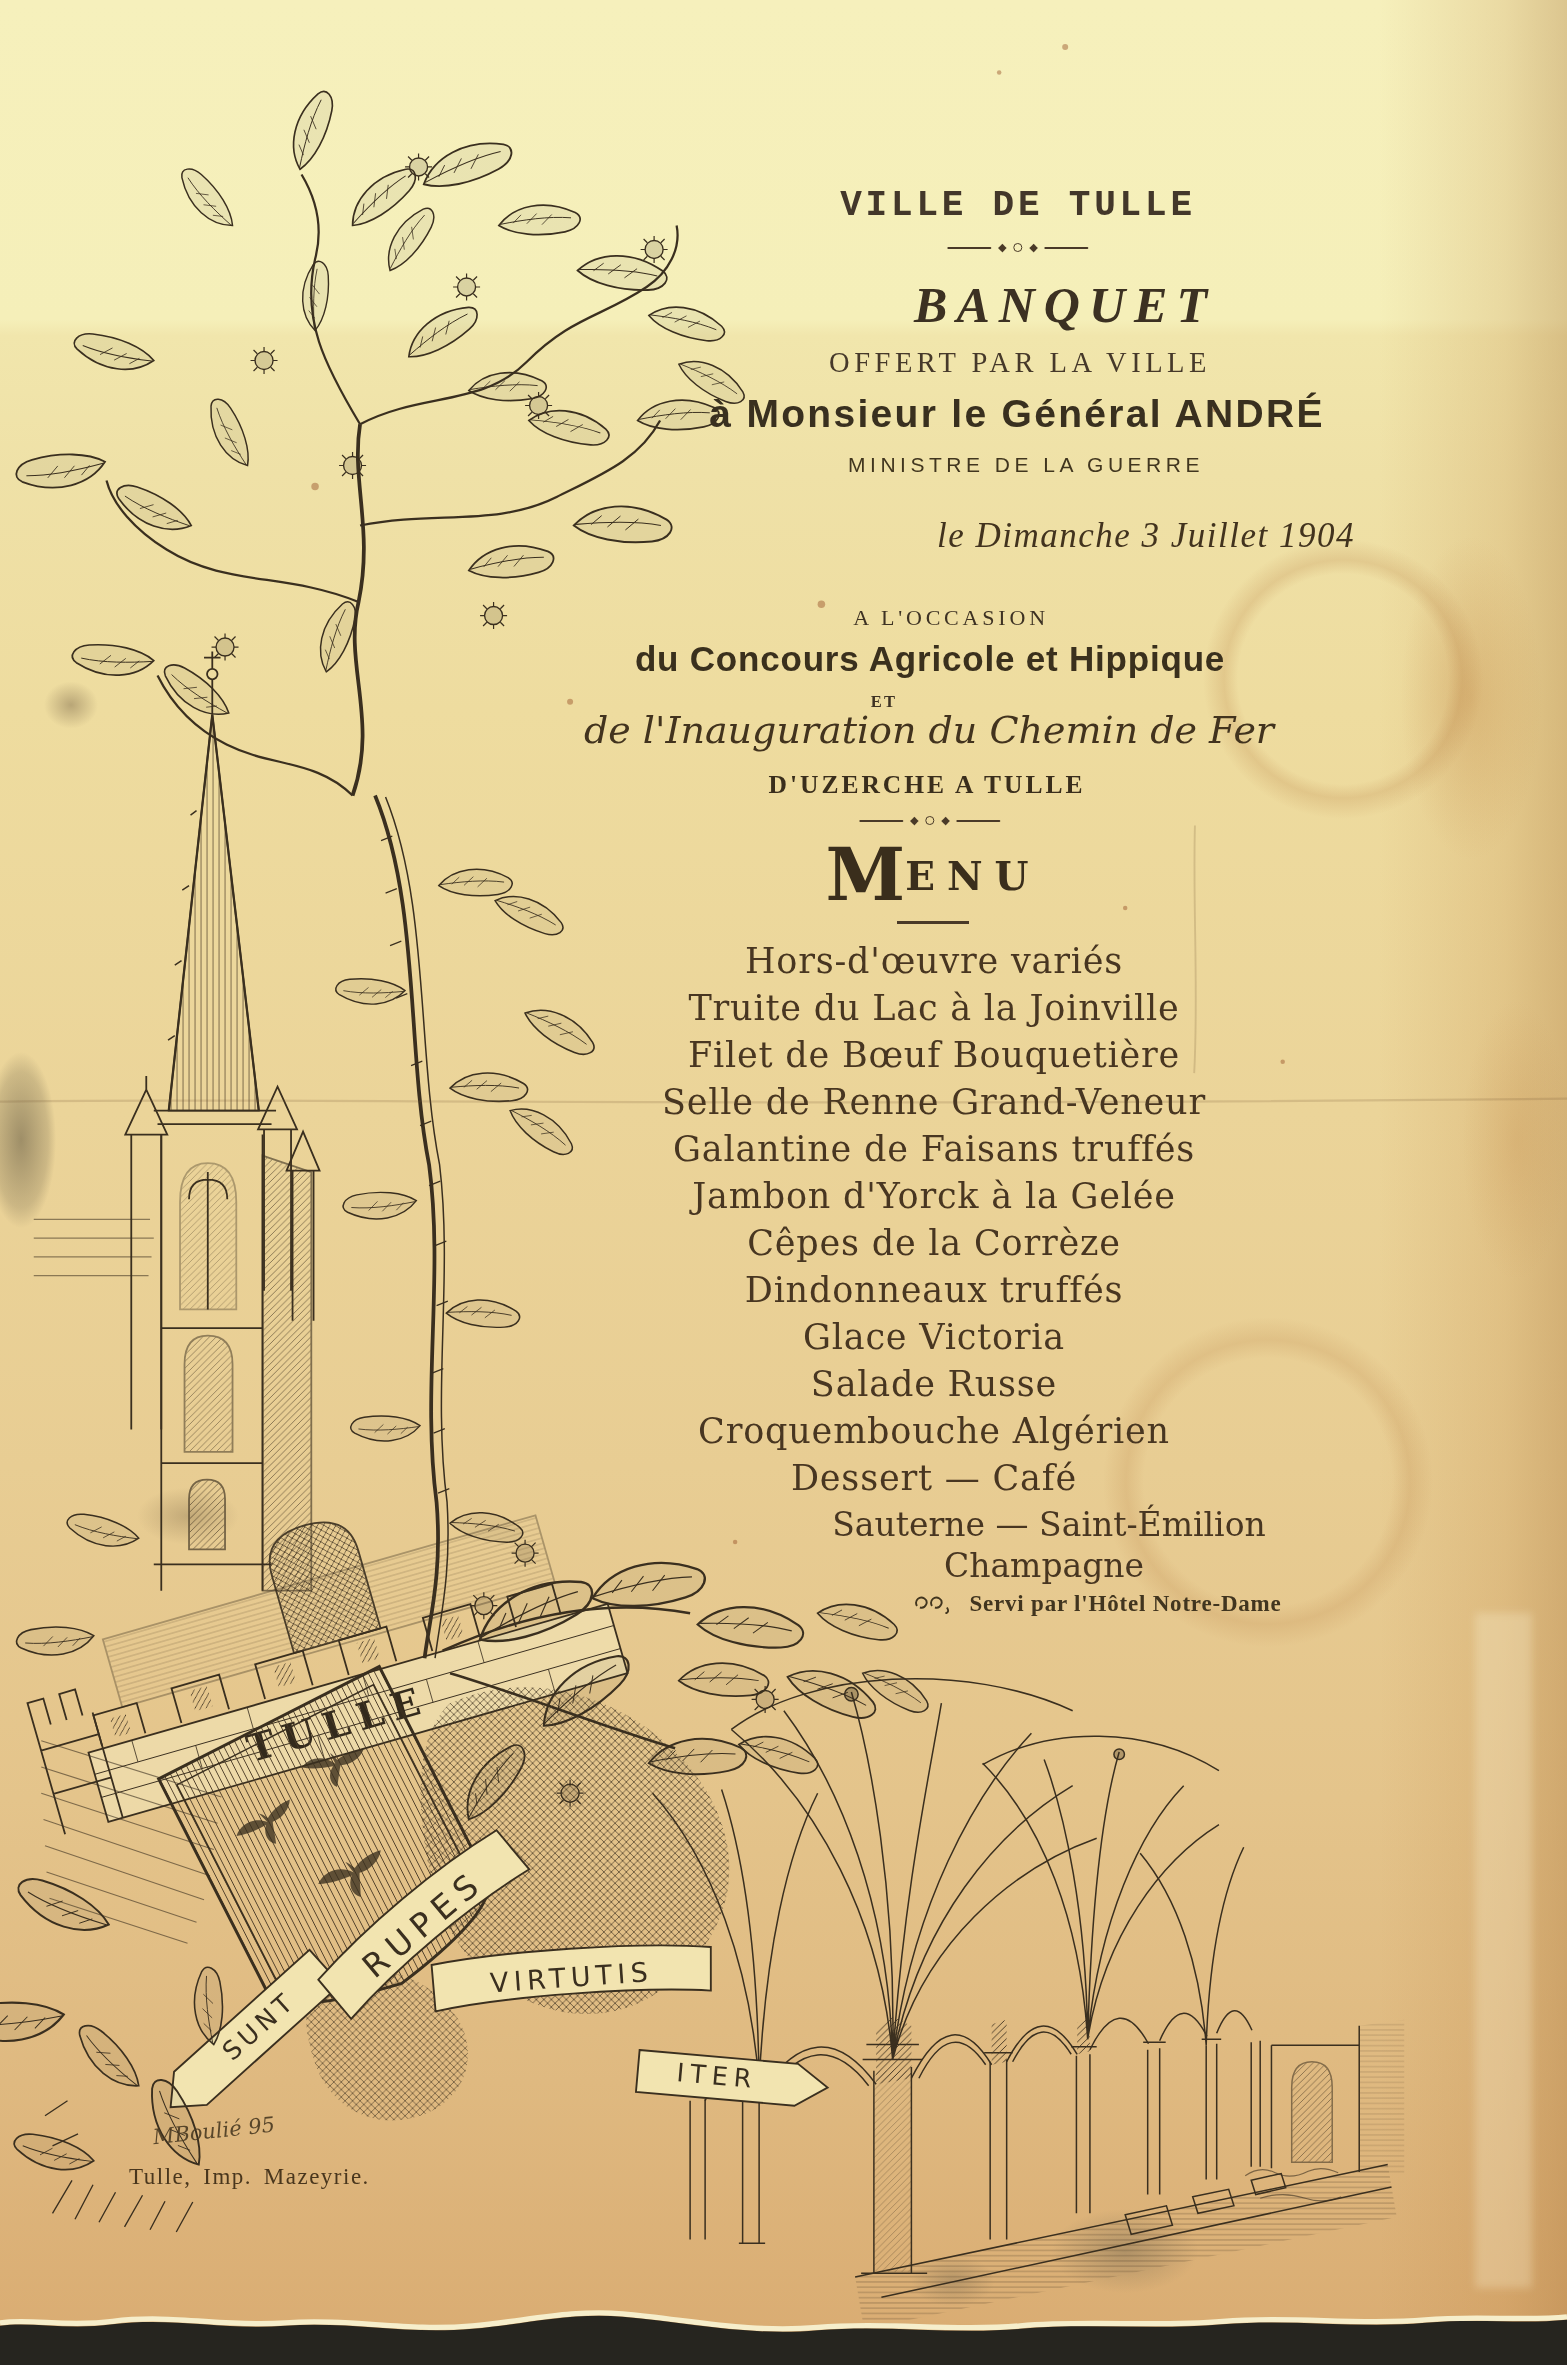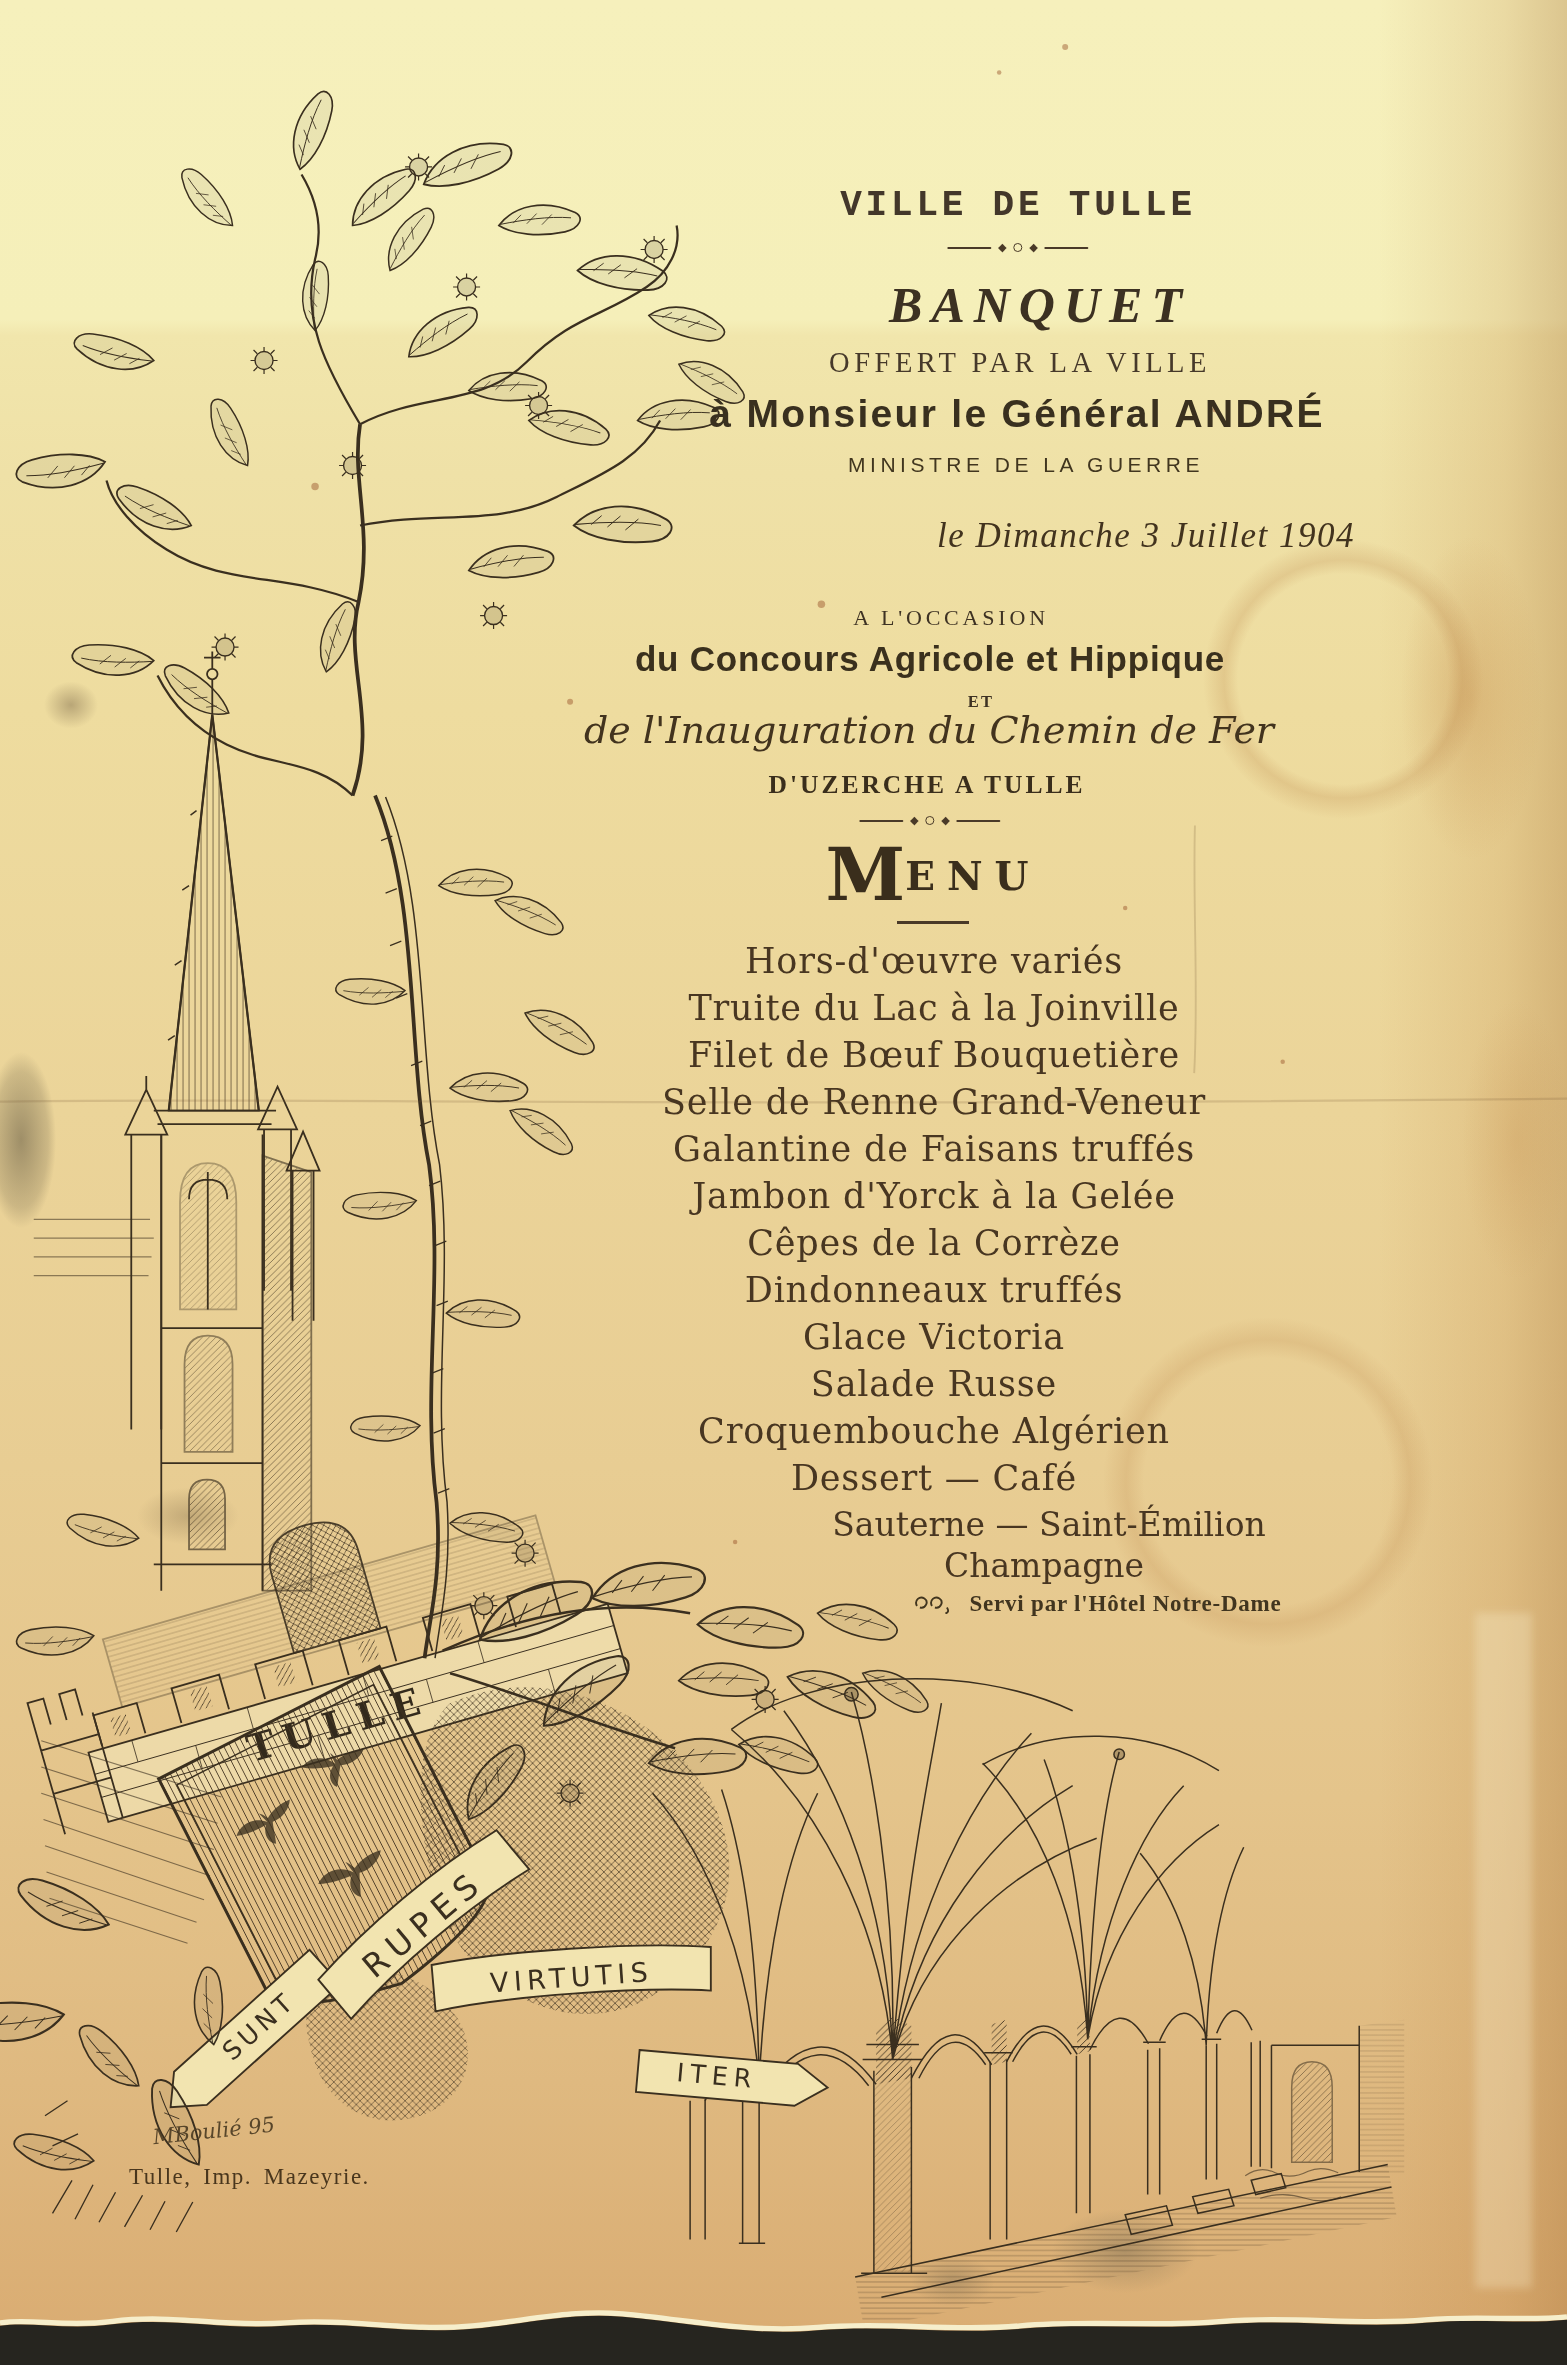--- a/index.html
+++ b/index.html
@@ -21,28 +21,28 @@
       radial-gradient(ellipse 75px 195px at 1516px 1140px, rgba(193,135,70,0.22), rgba(0,0,0,0) 72%),
       linear-gradient(90deg, rgba(0,0,0,0) 88%, rgba(186,128,62,0.20) 96%, rgba(164,108,48,0.32) 100%),
       linear-gradient(180deg,#f6f0bc 0%,#f5efb9 13.5%,#f1e6ac 14.2%,#efe1a7 20%,#eedc9f 30%,#ebd499 47%,#e8cd93 62%,#e4c48b 76%,#dfb980 88%,#d9ab71 100%);
   }
   .tape{position:absolute;left:1475px;top:1613px;width:57px;height:675px;
         background:rgba(255,250,225,.26);filter:blur(4.5px);z-index:1;}
   svg.illo{position:absolute;left:0;top:0;z-index:2;}
   .t{position:absolute;transform:translateX(-50%);white-space:nowrap;z-index:3;}
   .left{transform:none;}
   #city{top:185px;left:1018px;font-family:Liberation Mono, monospace;font-weight:700;font-size:36px;letter-spacing:3.8px;color:#43372a;}
-  #title{top:276px;left:1040px;font-style:italic;font-weight:700;font-size:50px;letter-spacing:9px;color:#3c3122;}
+  #title{top:276px;left:1065px;font-style:italic;font-weight:700;font-size:50px;letter-spacing:9px;color:#3c3122;}
   #offered{top:347px;left:1020px;font-size:28.5px;letter-spacing:4.5px;color:#46392a;}
   #honoree{top:392px;left:1017px;font-family:"Liberation Sans",sans-serif;font-weight:700;font-size:39px;letter-spacing:2.3px;color:#39301f;}
   #honTitle{top:453px;left:1026px;font-family:"Liberation Sans",sans-serif;font-size:21px;letter-spacing:4.5px;color:#41361f;}
   #date{top:516px;left:1146px;font-style:italic;font-size:35px;letter-spacing:1.5px;color:#42331e;}
   #occLabel{top:605px;left:951px;font-size:22px;letter-spacing:3.8px;}
   #event1{top:639px;left:930px;font-family:Liberation Sans, sans-serif;font-weight:700;font-size:35px;letter-spacing:0.8px;color:#3a301d;}
-  #conj{top:692px;left:981px;font-weight:700;font-size:16.5px;letter-spacing:2.3px;}
+  #conj{top:692px;left:884px;font-weight:700;font-size:16.5px;letter-spacing:2.3px;}
   #event2{top:708px;left:929px;font-family:"DejaVu Serif",serif;font-style:italic;font-size:38px;color:#42331e;}
   #event2d{top:770px;left:927px;font-weight:700;font-size:25.5px;letter-spacing:3px;color:#3a2e1c;}
   .div-orn{display:flex;align-items:center;gap:6.8px;}
   #div1{top:242px;left:1018px;} #div2{top:815px;left:930px;}
   .orn-line{display:inline-block;width:44px;height:1.9px;background:#4a3a28;border-radius:1.5px;}
   .orn-glyph{font-size:11.3px;color:#4a3a28;line-height:1;}
   .orn-dot{display:inline-block;width:6.8px;height:6.8px;border:1.9px solid #4a3a28;border-radius:50%;}
   #menuTitle{top:839px;left:933px;color:#3a2e1c;}
   #menuTitle .m-init{font-family:"DejaVu Serif",serif;font-weight:700;font-size:72px;line-height:1;}
   #menuTitle .m-rest{font-family:"DejaVu Serif",serif;font-weight:700;font-size:39px;letter-spacing:12px;vertical-align:10.5px;}

